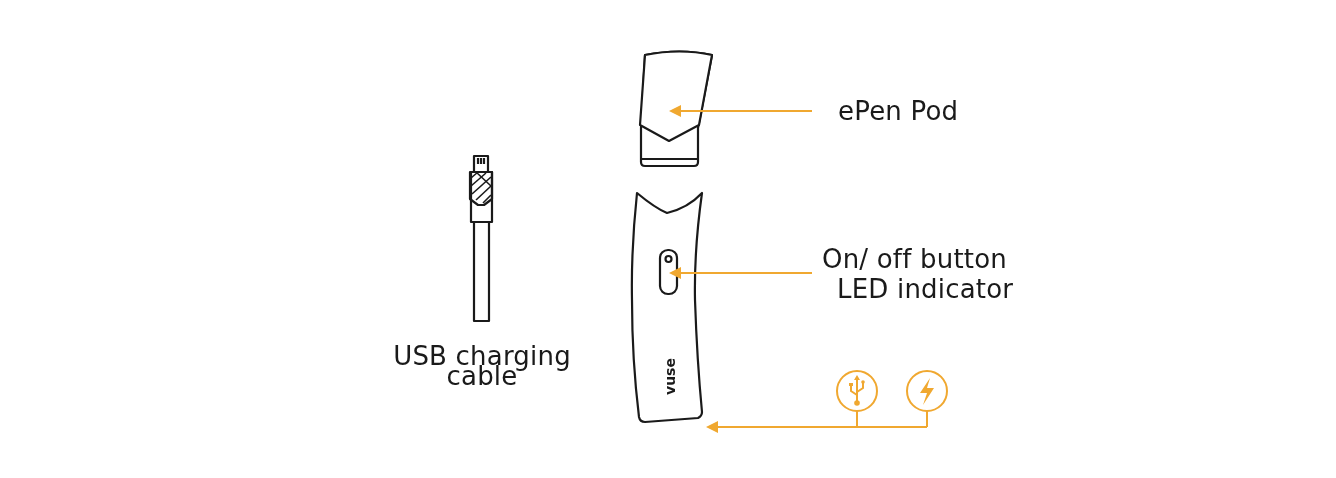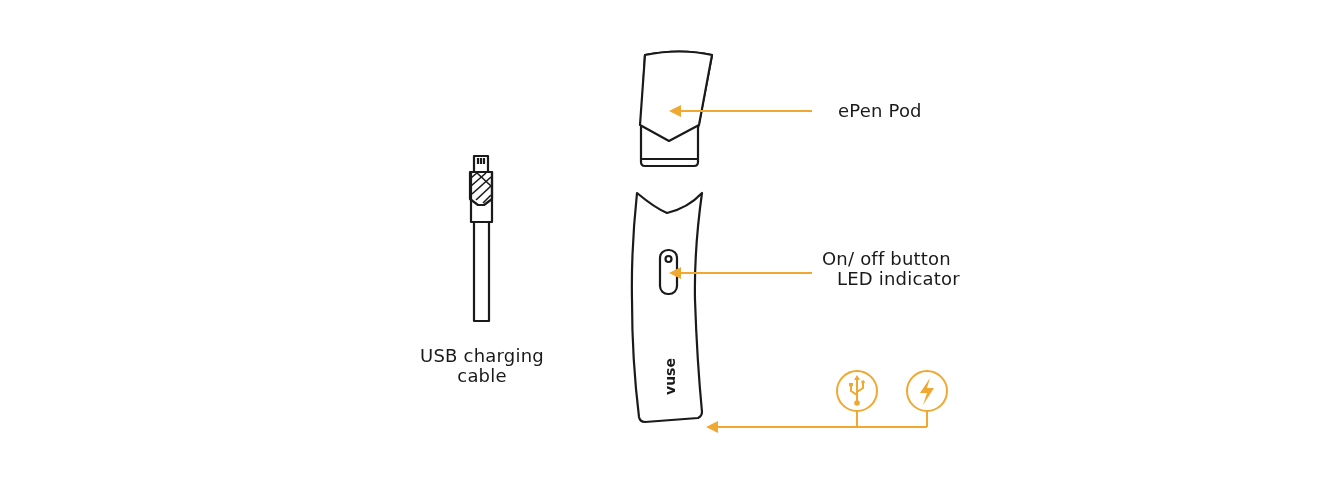--- a/index.html
+++ b/index.html
@@ -1,18 +1,18 @@
 <!DOCTYPE html>
 <html><head>
   <meta charset="utf-8">
   <style>
     html, body { margin: 0; padding: 0; background: #ffffff; }
     body { width: 1336px; height: 478px; position: relative; overflow: hidden; font-family: "DejaVu Sans", sans-serif; }
     #diagram { position: absolute; left: 0; top: 0; }
-    .label { position: absolute; color: #1a1a1a; font-size: 18px; line-height: 28px; font-family: "DejaVu Sans", sans-serif; letter-spacing: 0.2px; }
+    .label { position: absolute; color: #1a1a1a; font-size: 26px; line-height: 28px; font-family: "DejaVu Sans", sans-serif; letter-spacing: 0.2px; }
     .center { text-align: center; }
   </style>
 </head>
 <body>
 
 <svg id="diagram" width="1336" height="478" viewBox="0 0 1336 478" xmlns="http://www.w3.org/2000/svg">
 
   <g fill="none" stroke="#1a1a1a" stroke-width="2.2" stroke-linejoin="round">
     <rect x="474" y="156" width="14" height="16" fill="#fff"></rect>
     <line x1="478" y1="158" x2="478" y2="164"></line>
@@ -67,15 +67,15 @@
   </g>
 
   <g stroke="#F0A830" stroke-width="2" fill="none">
     <circle cx="927" cy="391" r="20"></circle>
     <polygon points="930,378 920,393 927,393 923,405 934,388 927,388" fill="#F0A830" stroke="none"></polygon>
   </g>
 </svg>
 
 <div class="label" style="left:838px; top:97px;">ePen Pod</div>
 <div class="label" style="left:822px; top:245px;">On/ off button</div>
-<div class="label" style="left:837px; top:265px;">LED indicator</div>
+<div class="label" style="left:837px; top:275px;">LED indicator</div>
 <div class="label center" style="left:382px; width:200px; top:342px;">USB charging</div>
 <div class="label center" style="left:382px; width:200px; top:362px;">cable</div>
 
 </body></html>

